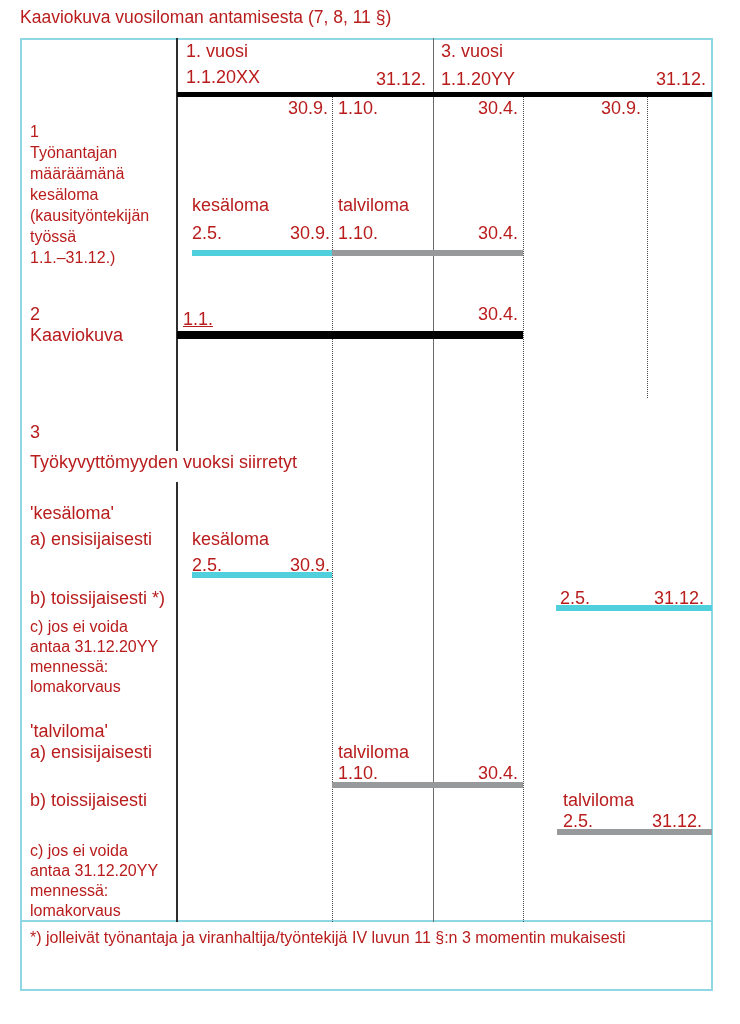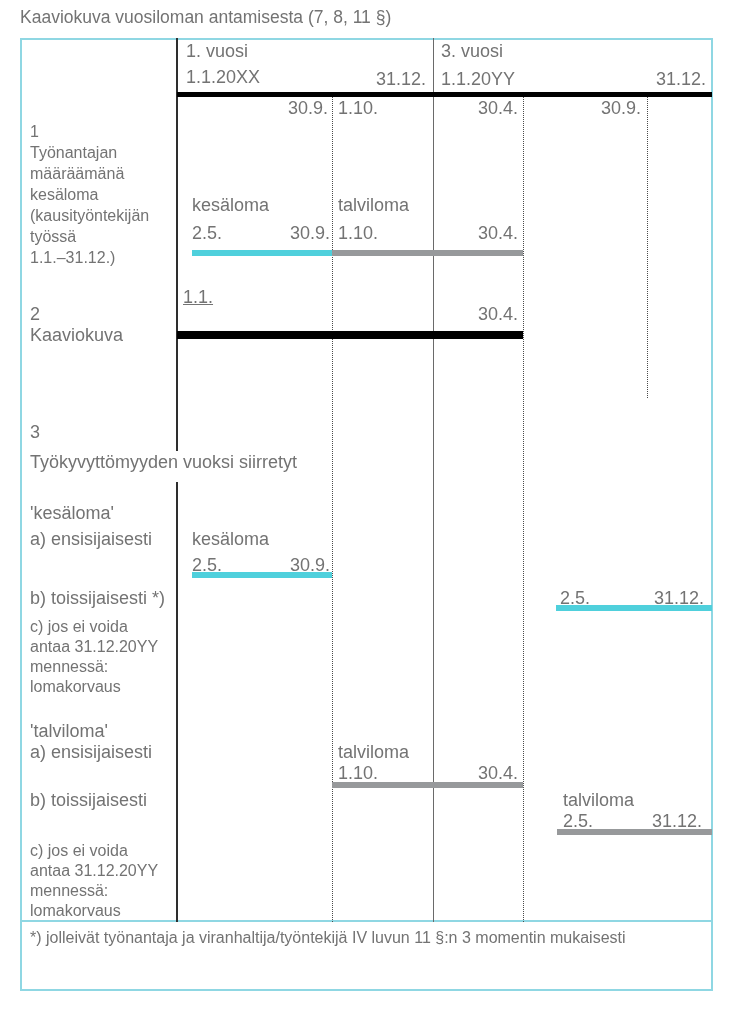--- a/index.html
+++ b/index.html
@@ -1,17 +1,17 @@
 <!DOCTYPE html>
 <html><head>
 <meta charset="utf-8">
 <style>
   html,body{margin:0;padding:0;background:#ffffff;}
   #page{position:relative;width:740px;height:1024px;background:#ffffff;
-        font-family:"Liberation Sans","DejaVu Sans",sans-serif;color:#737373;overflow:hidden;}
+        font-family:"Liberation Sans","DejaVu Sans",sans-serif;color:#b91c1c;overflow:hidden;}
   .t{position:absolute;font-size:18px;line-height:19px;white-space:nowrap;}
   .ra{width:80px;text-align:right;}
   .blk{position:absolute;font-size:16px;}
   .blk div{white-space:nowrap;}
   .lh21 div{line-height:21px;}
   .lh20 div{line-height:20px;}
   .title{position:absolute;font-size:17.5px;white-space:nowrap;}
   .box{position:absolute;left:20px;top:38px;width:693px;height:953px;
        border:2px solid #8fd7e3;box-sizing:border-box;}
   .hsep{position:absolute;left:20px;top:920px;width:692px;height:2px;background:#8fd7e3;}
@@ -68,21 +68,21 @@
   <div class="t" style="left:192px;top:224px;">2.5.</div>
   <div class="t ra" style="left:250px;top:224px;">30.9.</div>
   <div class="t" style="left:338px;top:196px;">talviloma</div>
   <div class="t" style="left:338px;top:224px;">1.10.</div>
   <div class="t ra" style="left:438px;top:224px;">30.4.</div>
   <div class="bar bar-summer" style="left:192px;top:250px;width:140px;"></div>
   <div class="bar bar-winter" style="left:332px;top:250px;width:191px;"></div>
 
   <div class="t" style="left:30px;top:305px;">2</div>
   <div class="t" style="left:30px;top:326px;">Kaaviokuva</div>
-  <div class="t" style="left:183px;top:288px;text-decoration:underline;">1.1.</div>
+  <div class="t" style="left:183px;top:310px;text-decoration:underline;">1.1.</div>
   <div class="t ra" style="left:438px;top:305px;">30.4.</div>
   <div class="bar bar-black" style="left:177px;top:331px;width:346px;height:8px;"></div>
 
   <div class="t" style="left:30px;top:423px;">3</div>
   <div class="t" style="left:30px;top:453px;">Työkyvyttömyyden vuoksi siirretyt</div>
 
   <div class="t" style="left:30px;top:504px;">'kesäloma'</div>
   <div class="t" style="left:30px;top:530px;">a) ensisijaisesti</div>
   <div class="t" style="left:192px;top:530px;">kesäloma</div>
   <div class="t" style="left:192px;top:556px;">2.5.</div>

